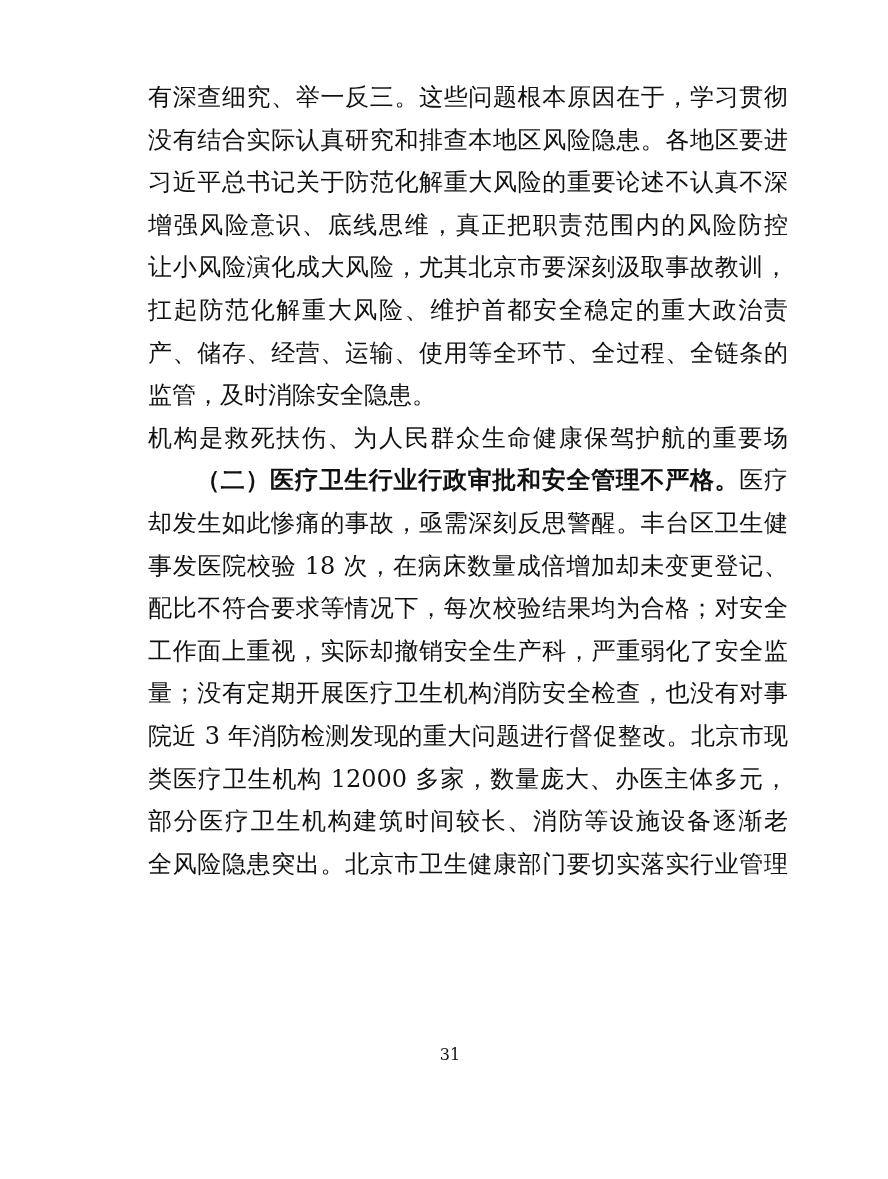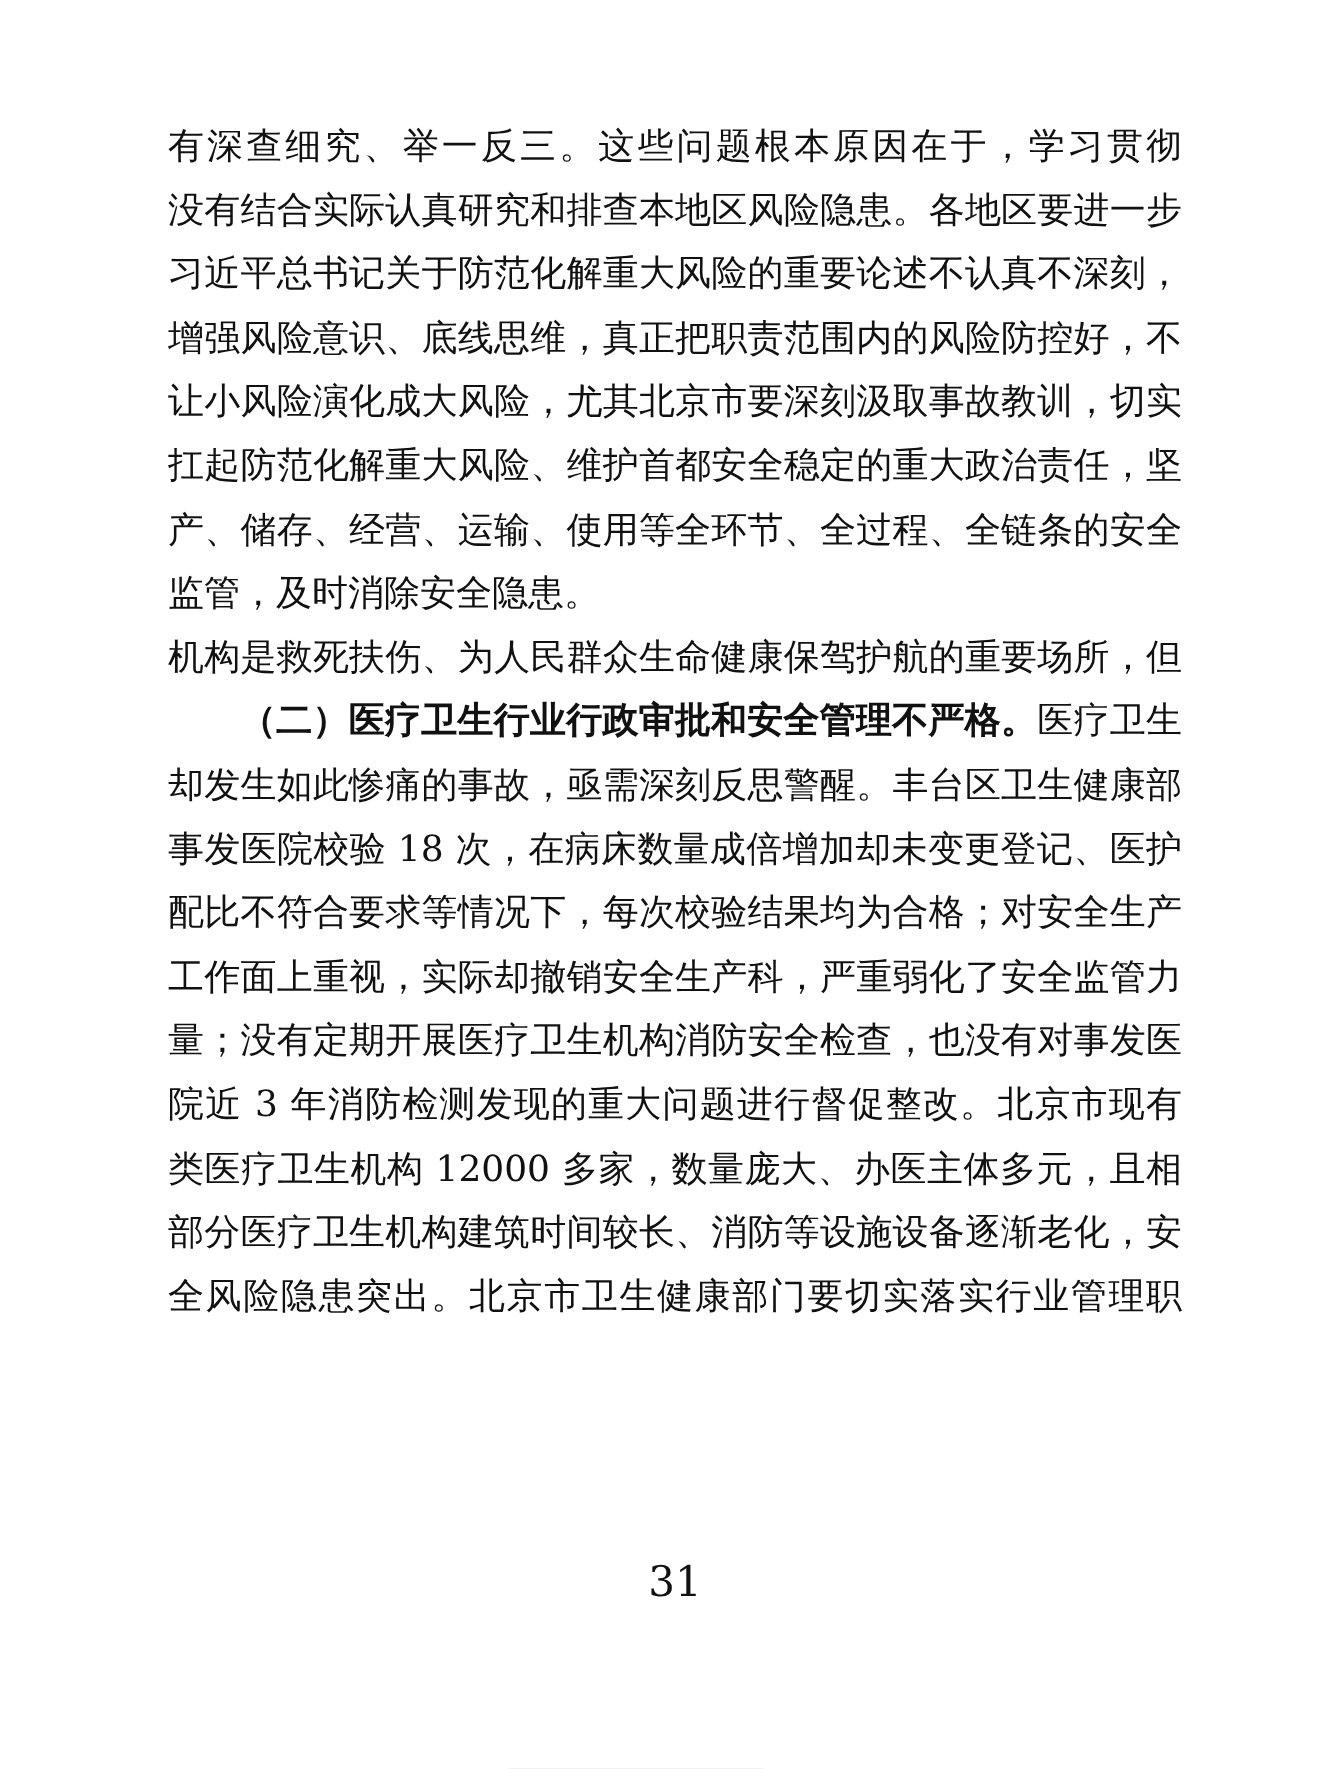--- a/index.html
+++ b/index.html
@@ -23,38 +23,39 @@
     width: 676px;
   }
   .line {
     font-size: 24px;
     line-height: 42.6px;
     height: 42.6px;
     text-align: justify;
     text-align-last: justify;
     letter-spacing: 0px;
     overflow: hidden;
+    margin-left: 36px;
   }
   .line.no-justify {
     text-align: right;
     text-align-last: left;
   }
   .line.indent {
     text-indent: 48px;
   }
   .seg-bold {
     font-weight: bold;
   }
   .page-number {
     position: absolute;
     top: 1042px;
     left: 112px;
     width: 676px;
     text-align: center;
-    font-size: 28px;
+    font-size: 16px;
     line-height: 26px;
     color: #111111;
   }
 </style>
 </head>
 <body>
 
 <div class="page">
   <div class="text-block" id="text-block">
       <div class="line"><span class="seg">有深查细究、举一反三。这些问题根本原因在于，学习贯彻</span></div>

